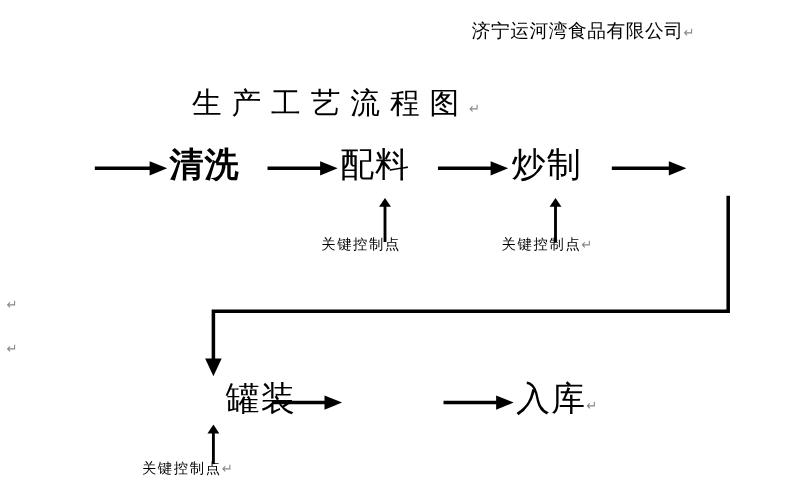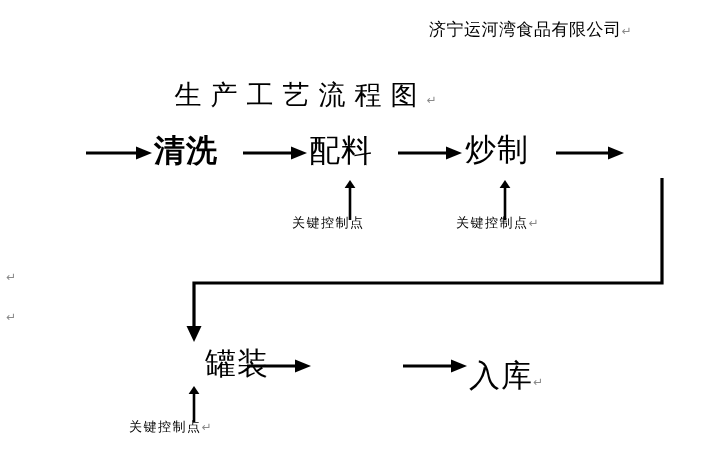--- a/index.html
+++ b/index.html
@@ -159,21 +159,21 @@
       <path class="line" d="M 476 0 L 476 105 L 8 105 L 8 152" stroke-width="3.2" stroke-linecap="square" stroke-linejoin="miter"></path>
       <polygon class="solid-head" points="0.5,148 8,164 15.5,148"></polygon>
     </svg>
   </div>
 
   <div class="abs node" style="left:157px; top:344px;margin-left:48px;">
     <span>罐装</span>
   </div>
 
 
-  <div class="abs node" style="left:469px; top:356px;">
+  <div class="abs node" style="left:469px; top:344px;">
     <span>入库</span><span class="pilcrow">↵</span>
   </div>
 
   <div class="abs h-arrow" style="left:247px; top:358px;">
     <svg width="64" height="16" viewBox="0 0 64 16">
       <line class="line" x1="0" y1="8" x2="52" y2="8" stroke-width="3.2"></line>
       <polygon class="solid-head" points="48,1.5 64,8 48,14.5"></polygon>
     </svg>
   </div>
 

